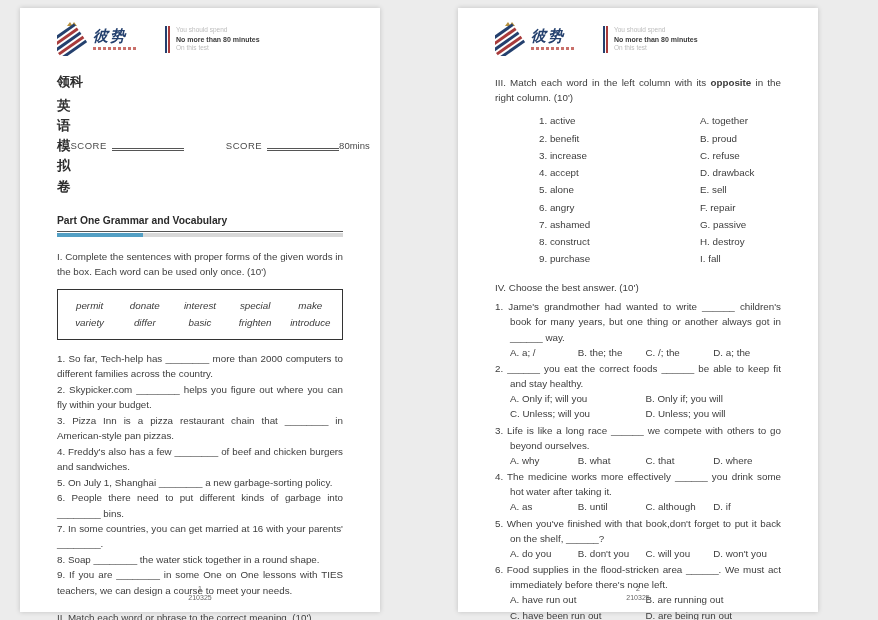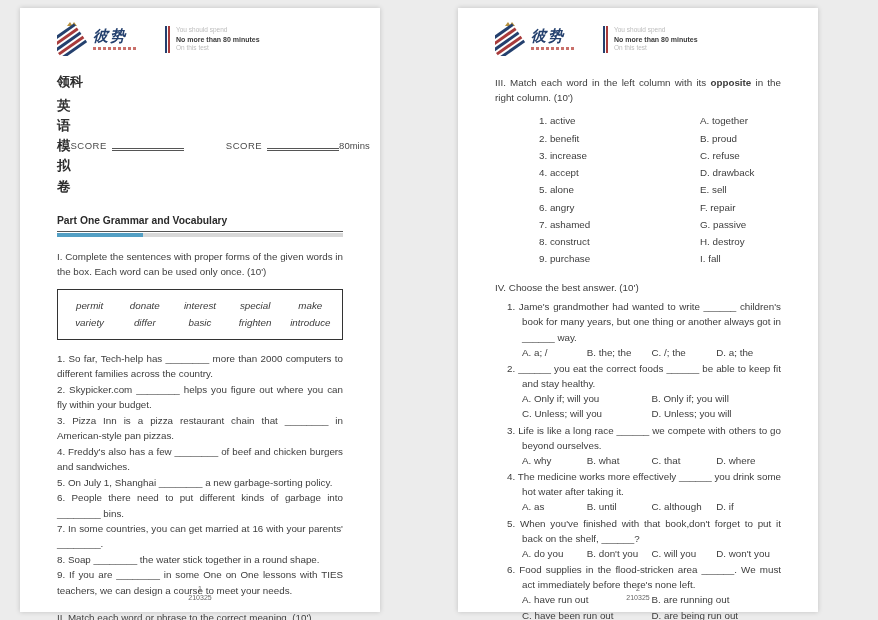--- a/index.html
+++ b/index.html
@@ -64,21 +64,21 @@
   .q { text-align:justify; line-height:1.58; }
 
   .match { margin-top:4px; }
   .pair { display:flex; line-height:1.49; }
   .page-left  .pair .pword { width:95px;  flex:0 0 auto; }
   .page-right .pair .pword { width:161px; flex:0 0 auto; }
   .page-right .pair { line-height:1.76; }
   .pdef { flex:1; }
 
   
-  .mcq { margin-top:1px;margin-left:12px; }
+  .mcq { margin-top:1px; }
   .stem { padding-left:15px; text-indent:-15px; text-align:justify; line-height:1.55; }
   .opts { display:flex; flex-wrap:wrap; padding-left:15px; line-height:1.55; }
   .opts.cols-4 .opt { width:25%; }
   .opts.cols-2 .opt { width:50%; }
 
   
   .pfooter { position:absolute; bottom:10px; left:0; width:100%; text-align:center;
              font-size:7px; color:#666; line-height:1.3; }
 
   .b { font-weight:bold; }

